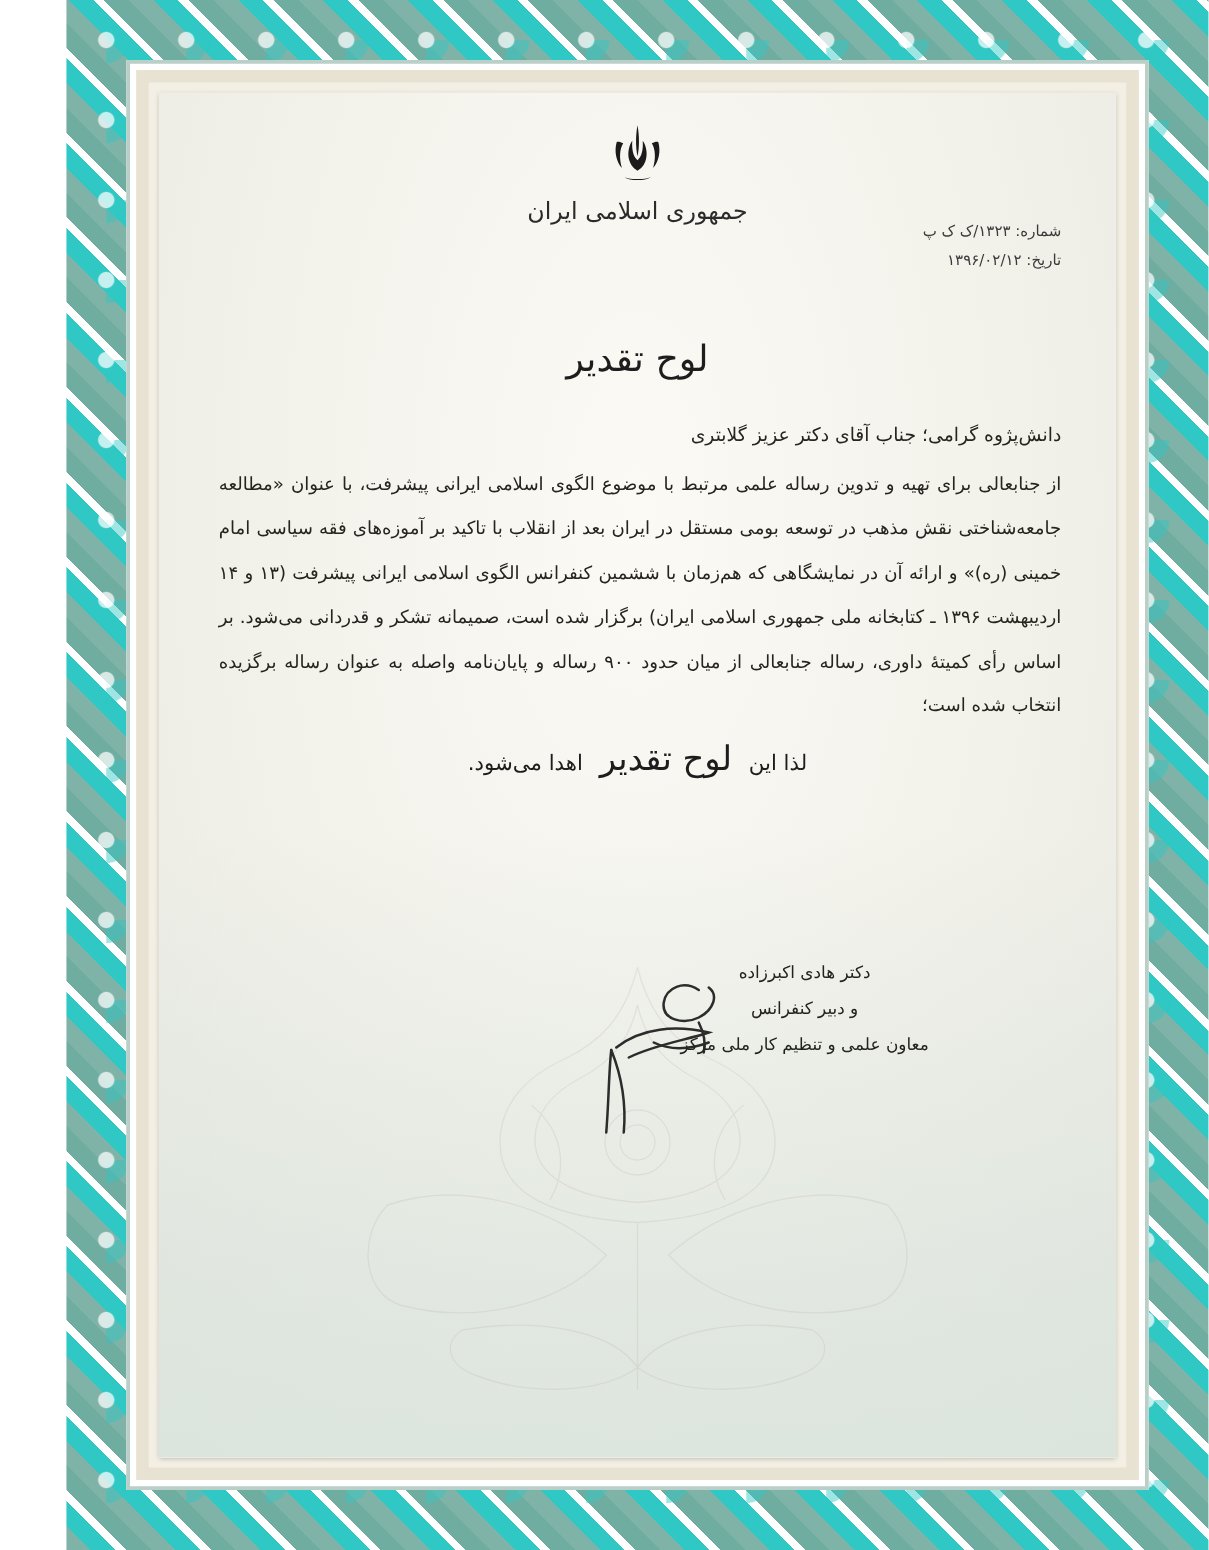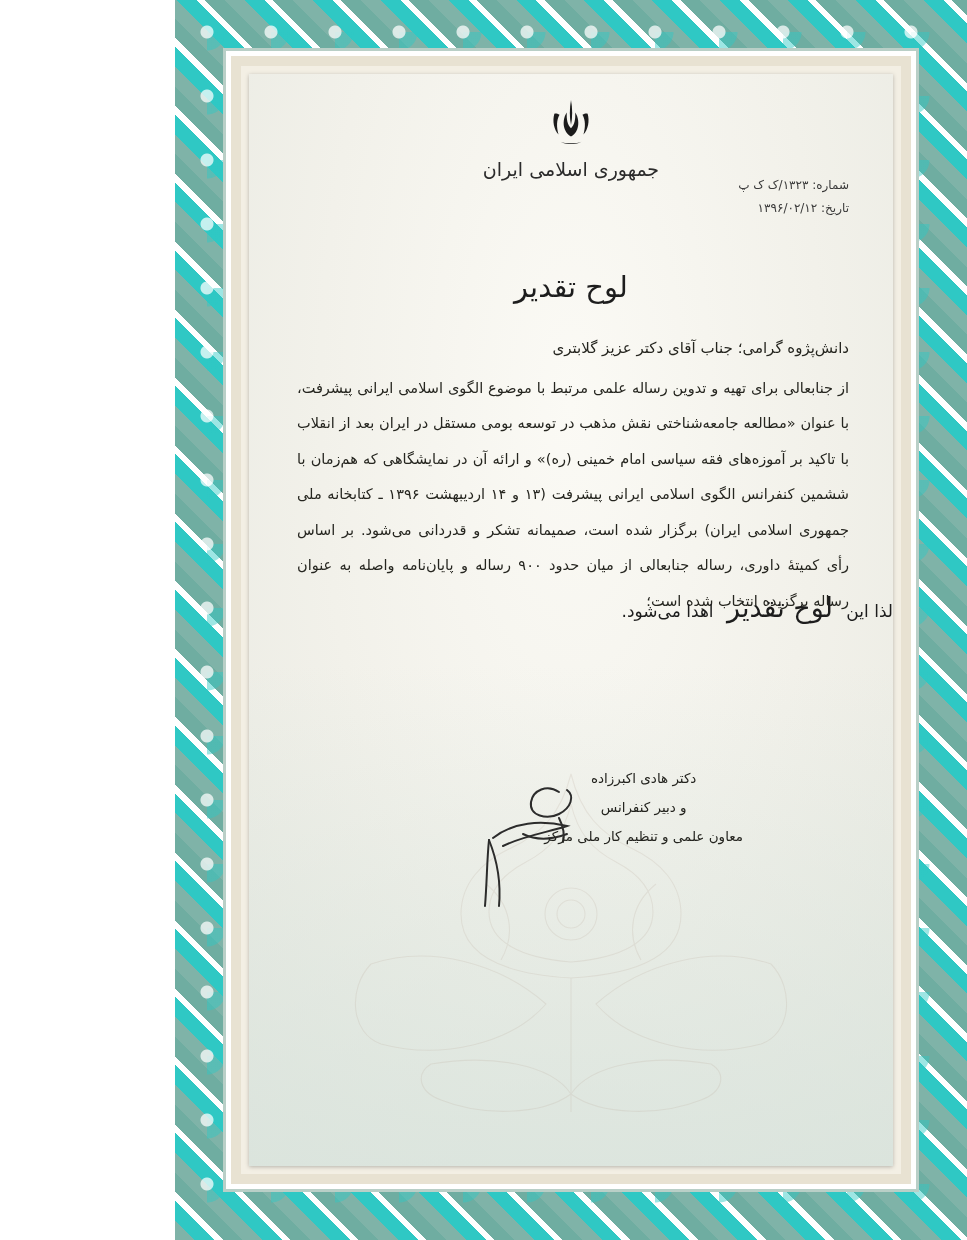--- a/index.html
+++ b/index.html
@@ -6,21 +6,21 @@
     margin: 0;
     padding: 0;
     background: #ffffff;
   }
   body {
     font-family: "DejaVu Sans", "Liberation Sans", sans-serif;
   }
 
   .page {
     position: relative;
-    width: 792px;
+    width: 914px;
     height: 1240px;
     overflow: hidden;
     background: #ffffff;
   }
 
   
   .frame-outer {
     position: absolute;
     inset: 0;
     background:
@@ -138,20 +138,21 @@
     line-height: 2.45;
     color: #25251f;
   }
   .body-text p { margin: 0 0 4px 0; }
   .body-text .salutation { font-size: 15px; }
 
   .award-line {
     position: absolute;
     top: 518px;
     right: 0; left: 0;
+    text-align: center;
     font-size: 17px;
     color: #1d1d1d;
   }
   .award-line .big {
     font-size: 27px;
     letter-spacing: 1px;
     margin: 0 8px;
   }
 
   .closing-text {

